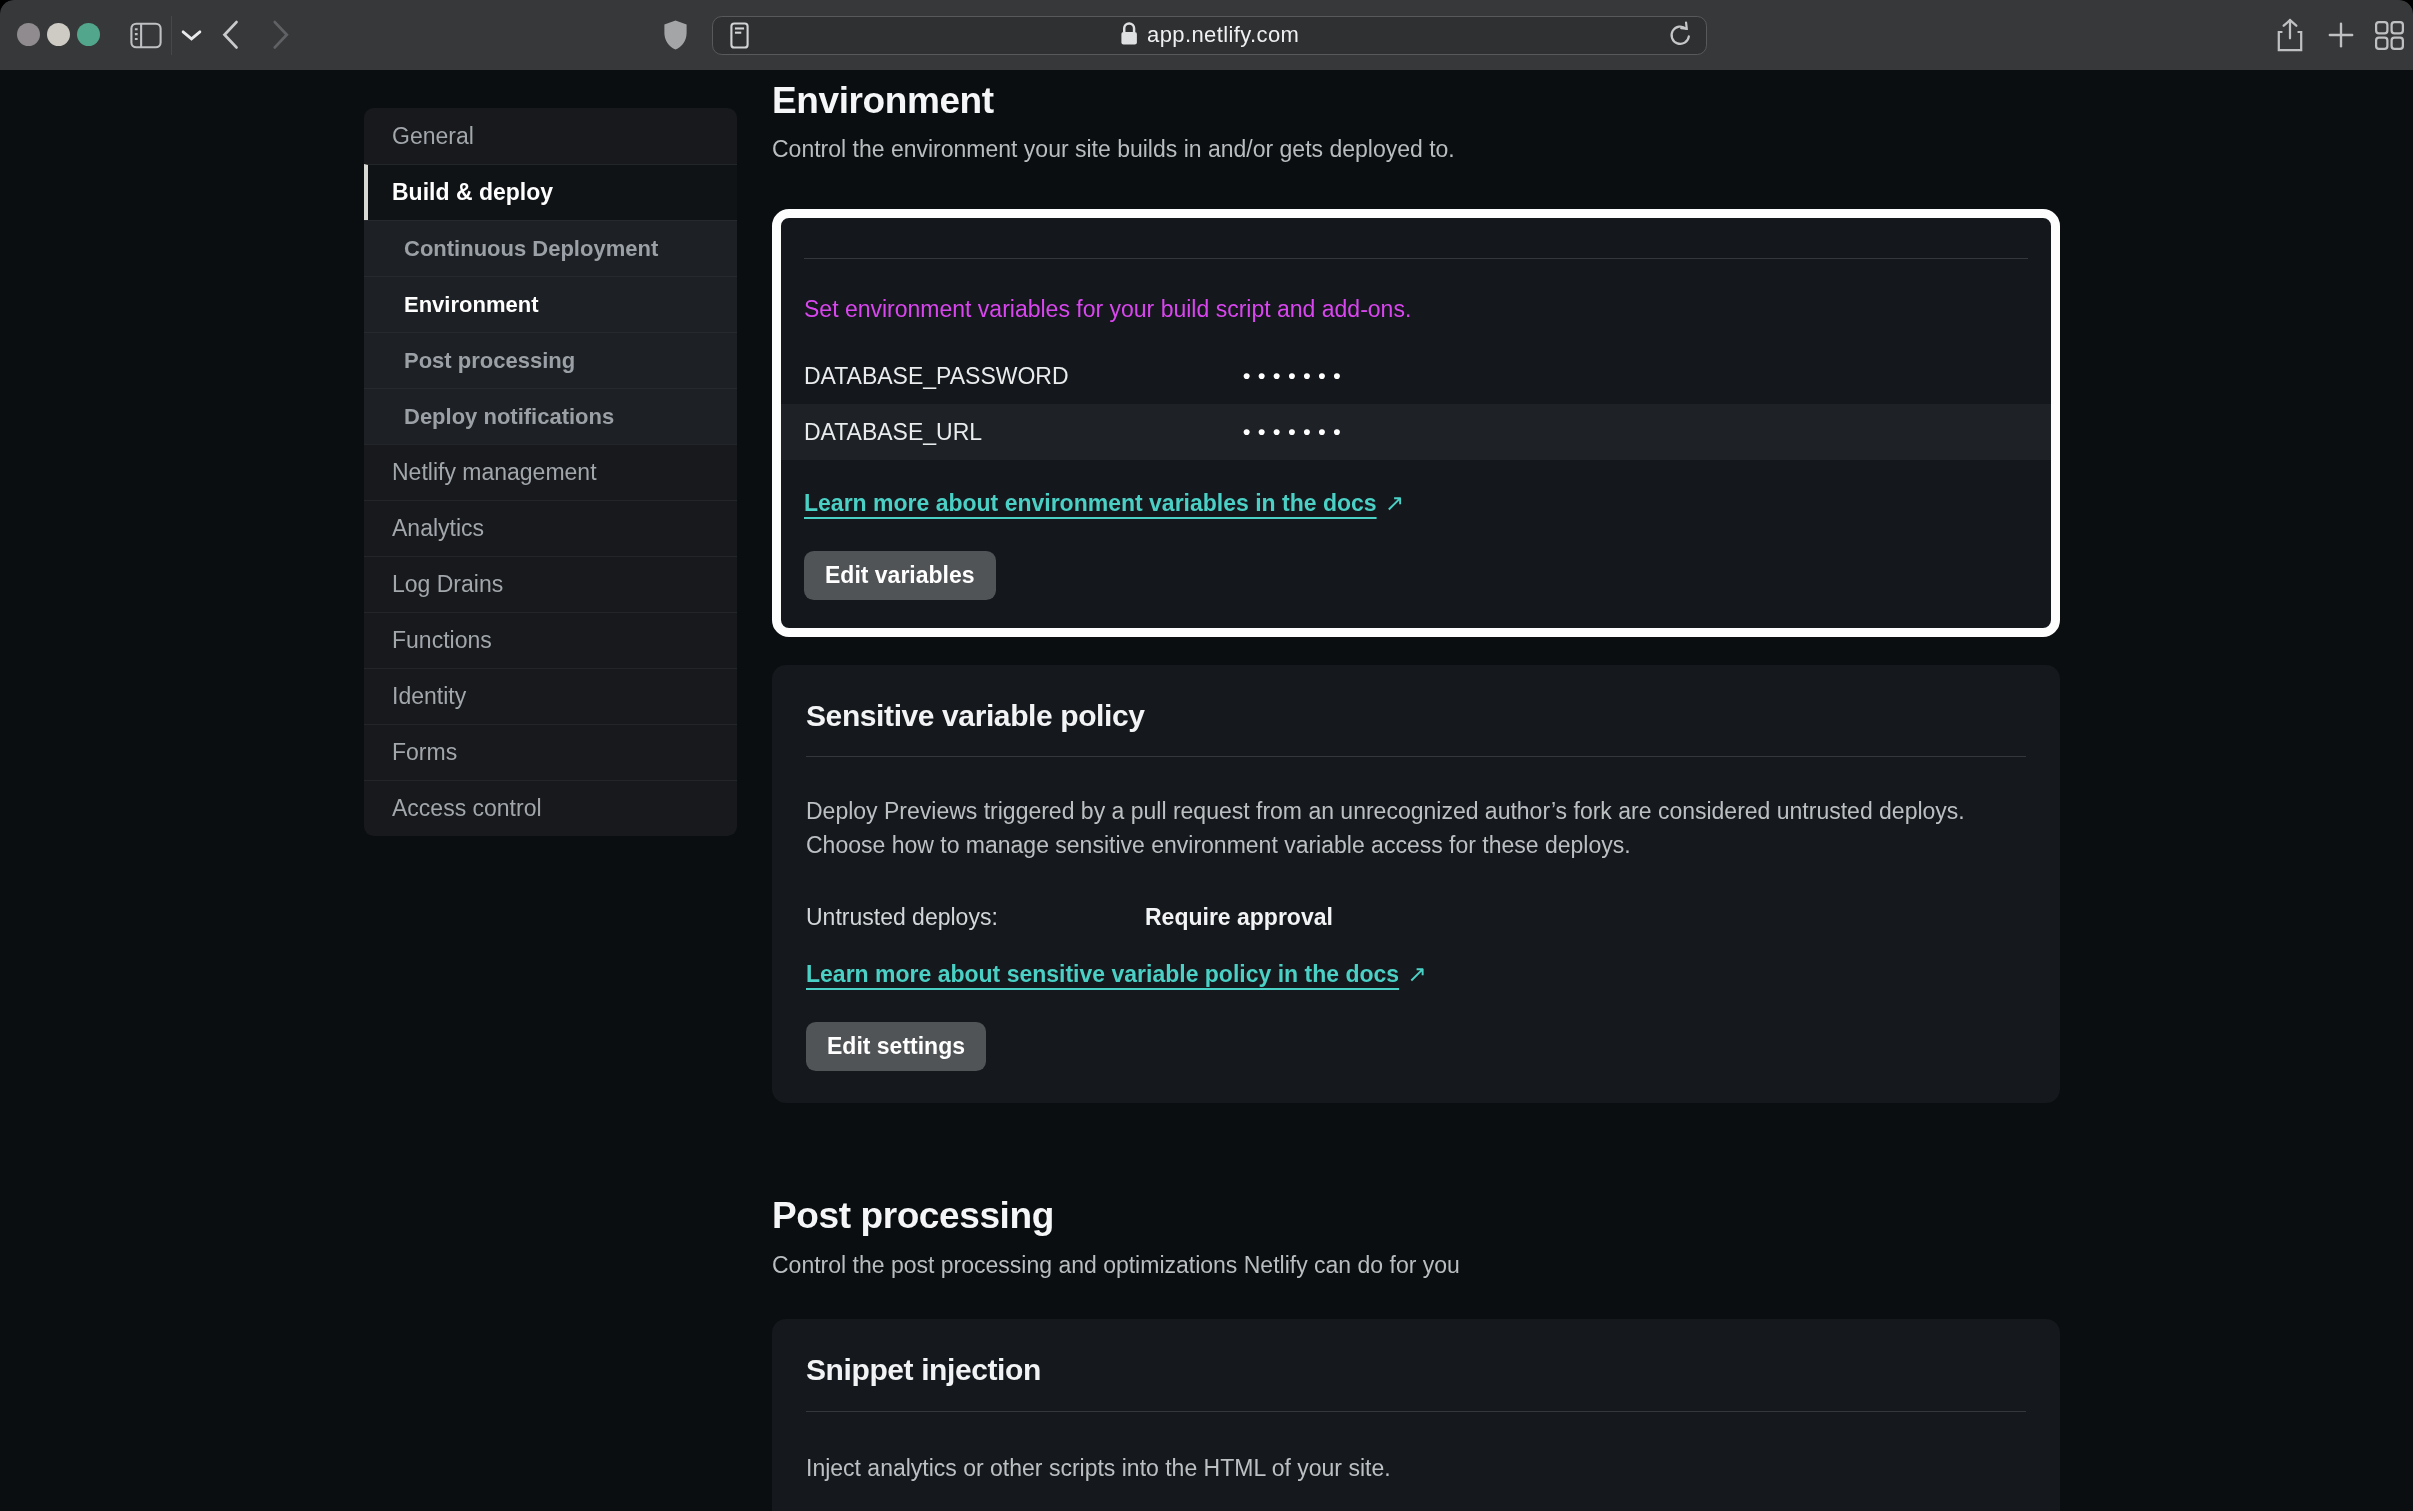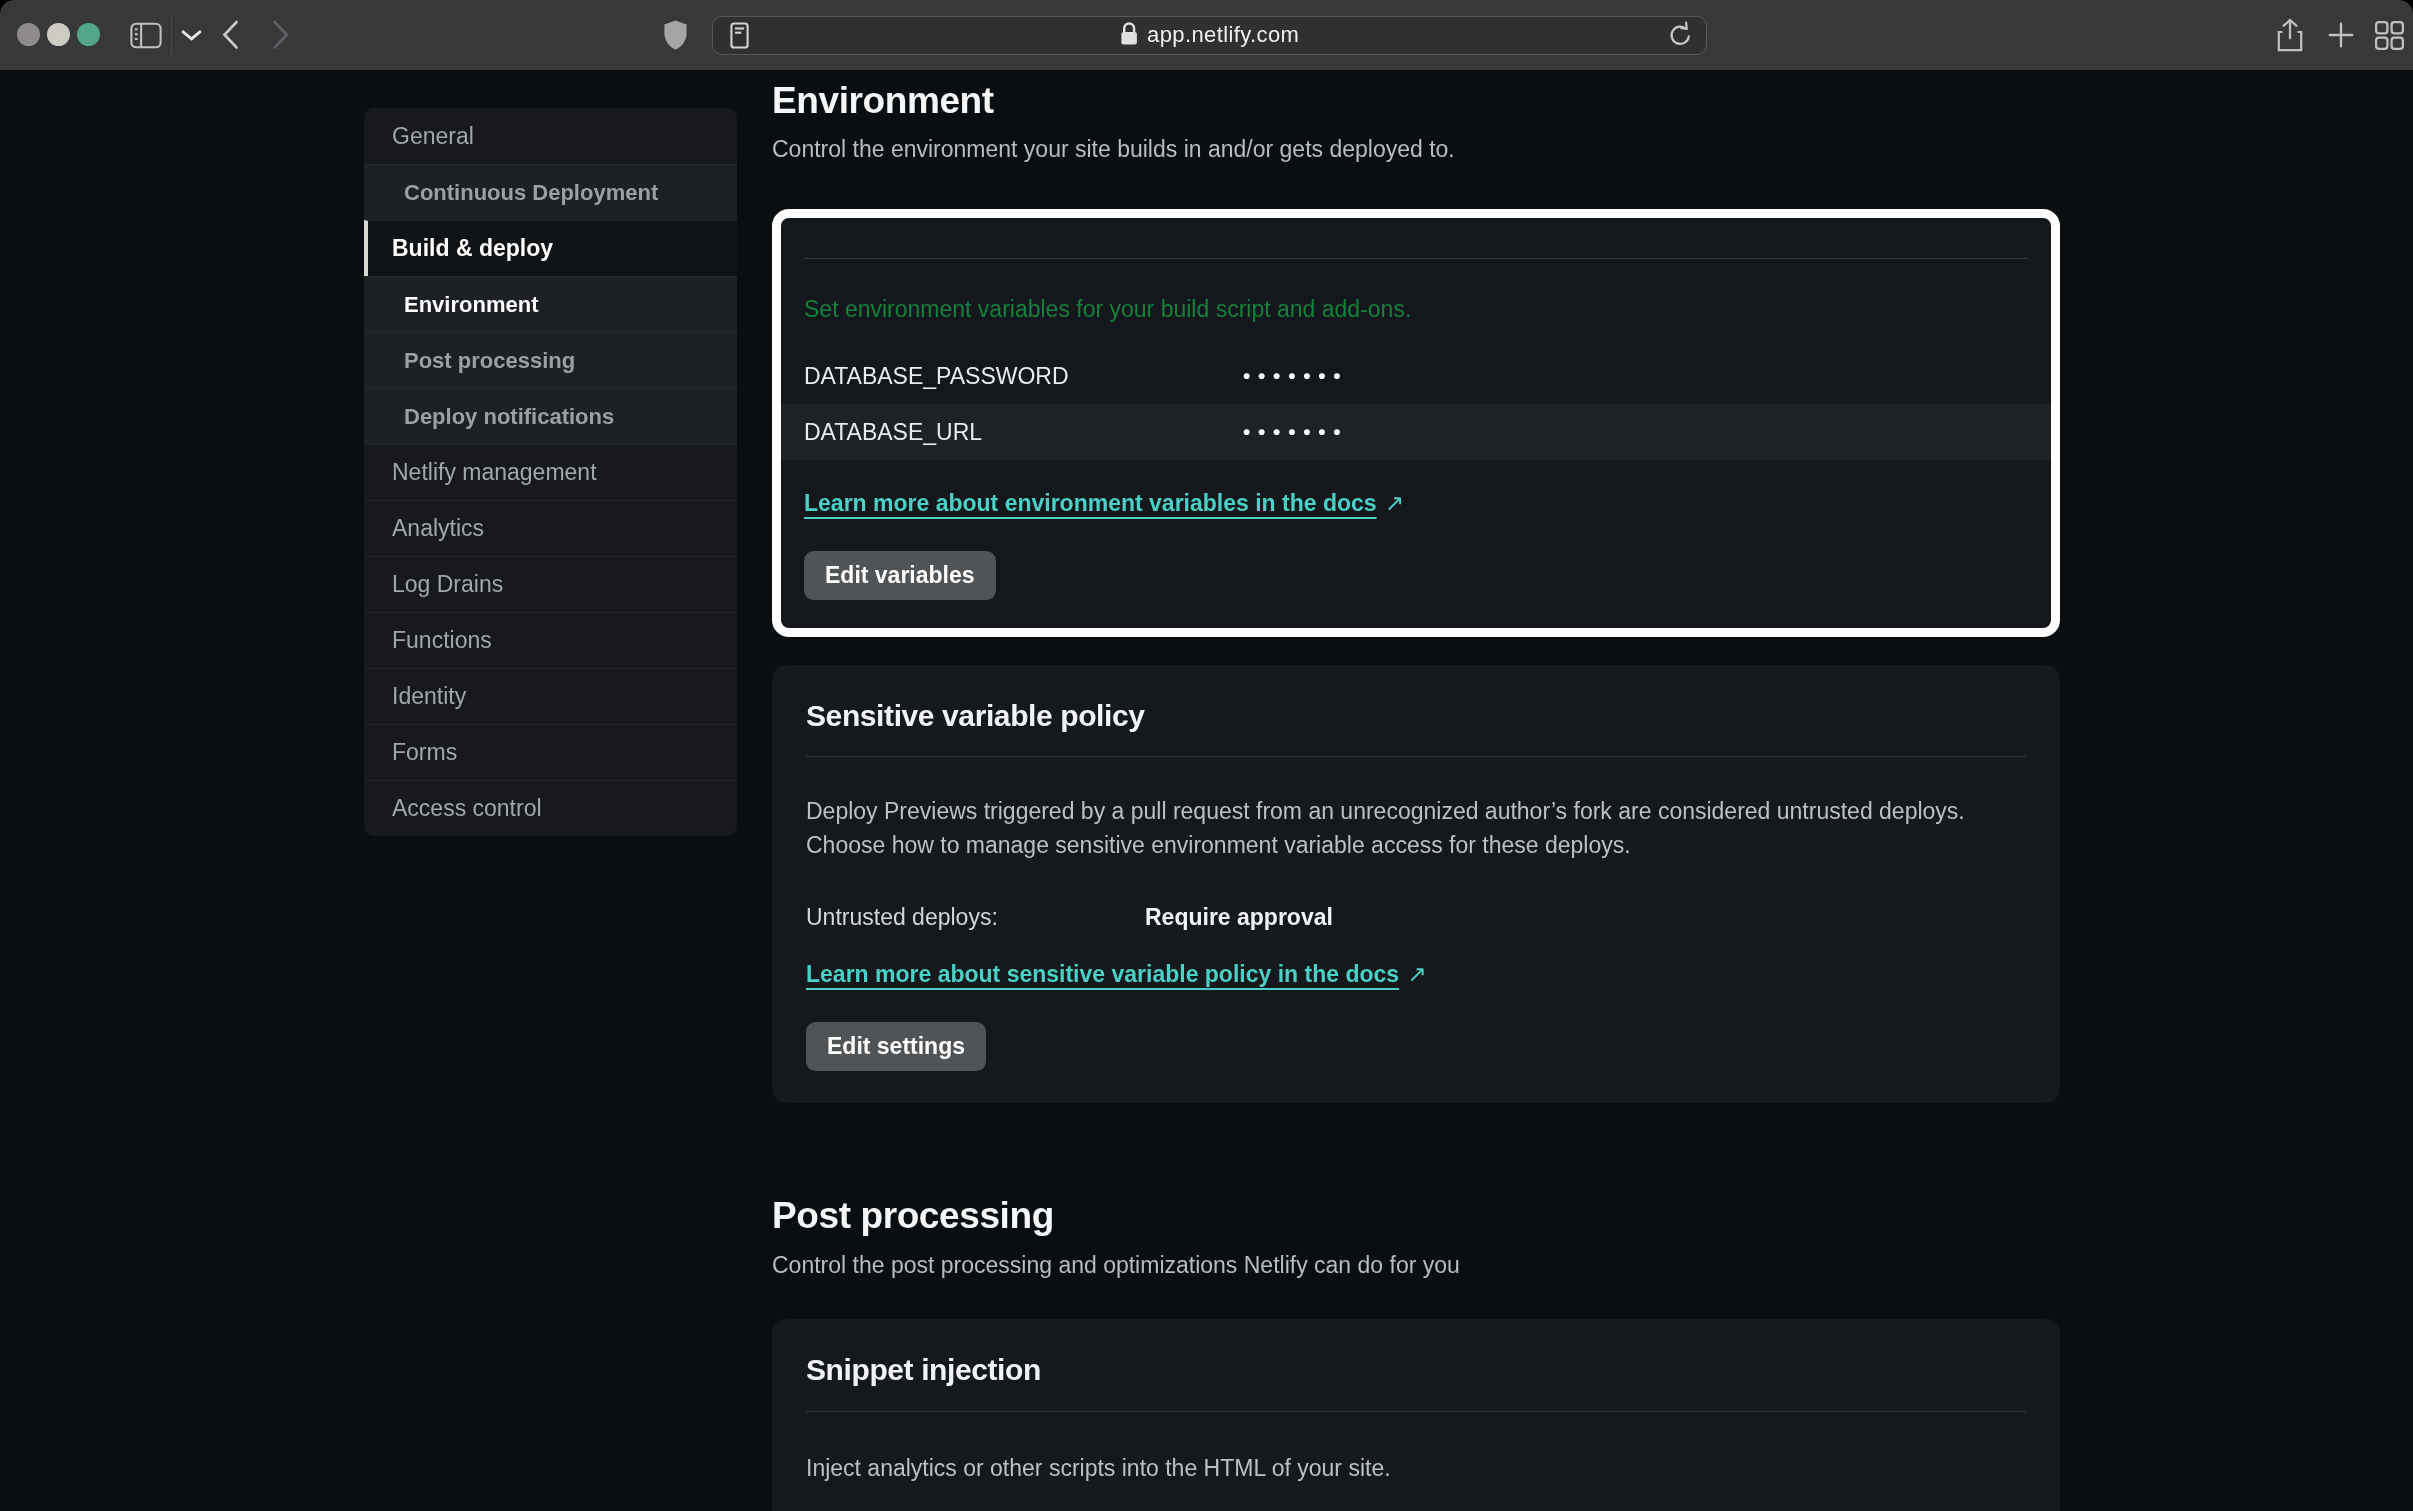--- a/index.html
+++ b/index.html
@@ -35,21 +35,21 @@
   .section-sub { margin-top:11.3px; font-size:23px; line-height:31px; color:#b9bdc0; }
 
   .card { background:#15181c; border-radius:14px; padding:31px 34px 32px; }
   .card h2 { font-size:30px; line-height:39px; font-weight:700; color:#f2f3f4; letter-spacing:-0.4px; }
   .card .divider { margin-top:21px; height:0.7px; background:#34373b; }
   .card .desc { margin-top:37px; font-size:23px; line-height:34px; color:#bcc0c3; max-width:1195px; }
 
   .card-highlight { margin-top:44px; border:9.1px solid #fdfdfd; border-radius:17px; background:#14171b; padding:19.7px 23px 28px; }
   .card-highlight h2 { font-size:30px; line-height:39px; font-weight:700; color:#f2f3f4; }
   .card-highlight .divider { margin-top:19.7px; height:0.7px; background:#34373b; }
-  .card-highlight .desc { margin-top:37px; font-size:23px; line-height:28px; color:#15803d; }
+  .card-highlight .desc { margin-top:37px; font-size:23px; line-height:28px; color:#d946ef; }
 
   .var-rows { margin:25px -23px 0; }
   .var-row { height:56px; display:flex; align-items:center; padding:0 23px; }
   .var-row.alt { background:#1e2226; }
   .var-name { width:439px; font-size:23px; color:#e9ebec; }
   .var-dots { font-size:21px; font-weight:700; letter-spacing:7.7px; color:#ffffff; }
 
   .docs-link-row { margin-top:29.5px; }
   .docs-link { font-size:23px; font-weight:700; color:#4bd0c5; text-decoration:underline; text-decoration-thickness:2.1px; text-underline-offset:5.6px; cursor:pointer; }
   .docs-arrow { font-size:23px; font-weight:400; color:#4bd0c5; text-decoration:none; margin-left:8.4px; display:inline-block; }
@@ -154,22 +154,22 @@
         <rect x="3" y="3" width="16" height="16" rx="4"></rect>
         <rect x="25" y="3" width="16" height="16" rx="4"></rect>
         <rect x="3" y="25" width="16" height="16" rx="4"></rect>
         <rect x="25" y="25" width="16" height="16" rx="4"></rect>
       </svg>
     </div>
   </div>
 
   <nav class="sidebar">
     <div class="nav-item">General</div>
+    <div class="nav-item top-active">Build &amp; deploy</div>
     <div class="nav-item sub">Continuous Deployment</div>
-    <div class="nav-item top-active">Build &amp; deploy</div>
     <div class="nav-item sub sub-active">Environment</div>
     <div class="nav-item sub">Post processing</div>
     <div class="nav-item sub">Deploy notifications</div>
     <div class="nav-item">Netlify management</div>
     <div class="nav-item">Analytics</div>
     <div class="nav-item">Log Drains</div>
     <div class="nav-item">Functions</div>
     <div class="nav-item">Identity</div>
     <div class="nav-item">Forms</div>
     <div class="nav-item">Access control</div>

